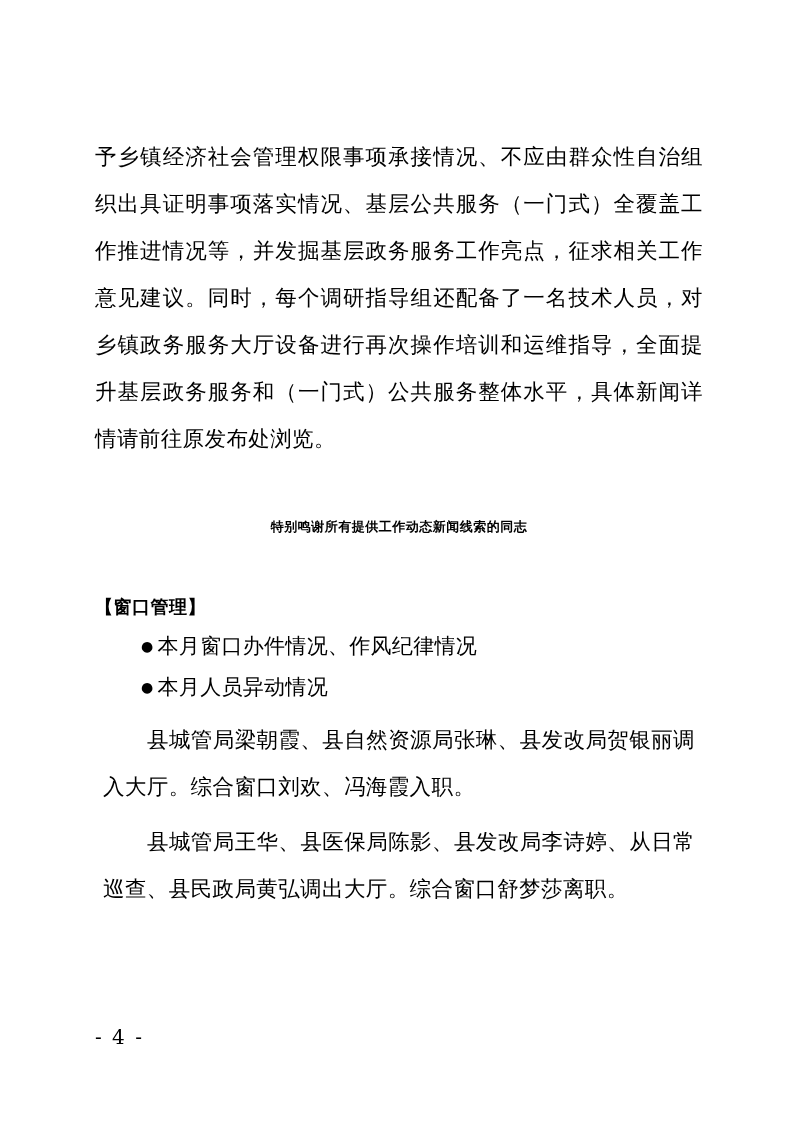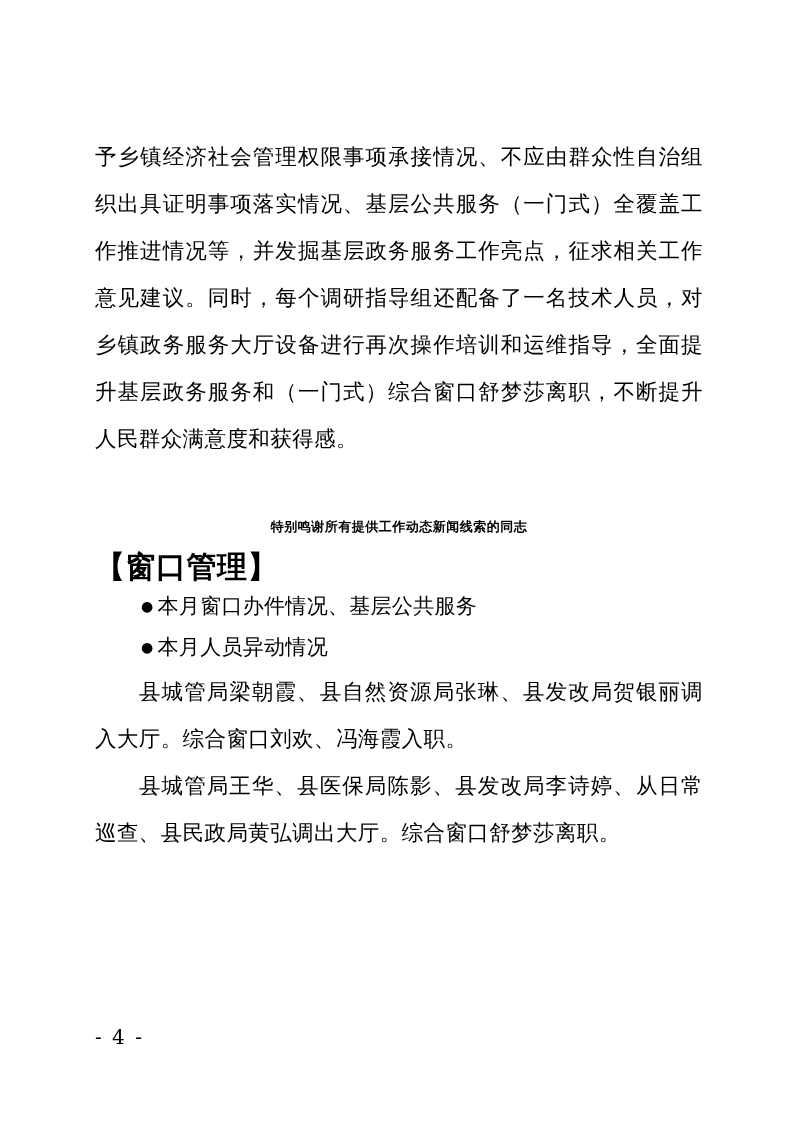--- a/index.html
+++ b/index.html
@@ -37,21 +37,22 @@
     text-align: center;
     font-size: 13px;
     line-height: 42px;
     font-weight: bold;
     letter-spacing: 0.5px;
   }
   .center-block div {
     white-space: nowrap;
   }
   .section-heading {
-    font-size: 30px;
+    margin-top: 40px;
+    font-size: 18px;
     font-weight: bold;
     line-height: 38px;
     letter-spacing: 0.5px;
   }
   .bullet-line {
     font-size: 21px;
     line-height: 41px;
     padding-left: 46px;
     letter-spacing: 0.3px;
     white-space: nowrap;
@@ -62,48 +63,48 @@
     vertical-align: 2px;
     margin-right: 4px;
   }
   .indent-para {
     font-size: 21.5px;
     line-height: 47px;
     text-align: justify;
     text-justify: inter-ideograph;
     letter-spacing: 0.4px;
     text-indent: 44px;
-    margin: 0;
+    margin: 8px;
   }
   .footer-page {
     position: absolute;
     left: 95px;
     top: 1025px;
     font-size: 20px;
     letter-spacing: 2px;
     font-family: "DejaVu Serif", "Liberation Serif", serif;
   }
 </style>
 </head>
 <body>
 
 <div class="page">
 
   <div class="content">
 
-    <p class="body-para">予乡镇经济社会管理权限事项承接情况、不应由群众性自治组织出具证明事项落实情况、基层公共服务（一门式）全覆盖工作推进情况等，并发掘基层政务服务工作亮点，征求相关工作意见建议。同时，每个调研指导组还配备了一名技术人员，对乡镇政务服务大厅设备进行再次操作培训和运维指导，全面提升基层政务服务和（一门式）综合窗口舒梦莎离职，不断提升人民群众满意度和获得感。</p>
+    <p class="body-para">予乡镇经济社会管理权限事项承接情况、不应由群众性自治组织出具证明事项落实情况、基层公共服务（一门式）全覆盖工作推进情况等，并发掘基层政务服务工作亮点，征求相关工作意见建议。同时，每个调研指导组还配备了一名技术人员，对乡镇政务服务大厅设备进行再次操作培训和运维指导，全面提升基层政务服务和（一门式）公共服务整体水平，具体新闻详情请前往原发布处浏览。</p>
 
     <div class="center-block">
       <div>特别鸣谢所有提供工作动态新闻线索的同志</div>
     </div>
 
     <div class="section-heading">【窗口管理】</div>
 
     <div class="bullet-line">
-      <span class="dot">●</span><span>本月窗口办件情况、基层公共服务</span>
+      <span class="dot">●</span><span>本月窗口办件情况、作风纪律情况</span>
     </div>
 
     <div class="bullet-line">
       <span class="dot">●</span><span>本月人员异动情况</span>
     </div>
 
     <p class="indent-para">县城管局梁朝霞、县自然资源局张琳、县发改局贺银丽调入大厅。综合窗口刘欢、冯海霞入职。</p>
 
     <p class="indent-para">县城管局王华、县医保局陈影、县发改局李诗婷、从日常巡查、县民政局黄弘调出大厅。综合窗口舒梦莎离职。</p>
 

